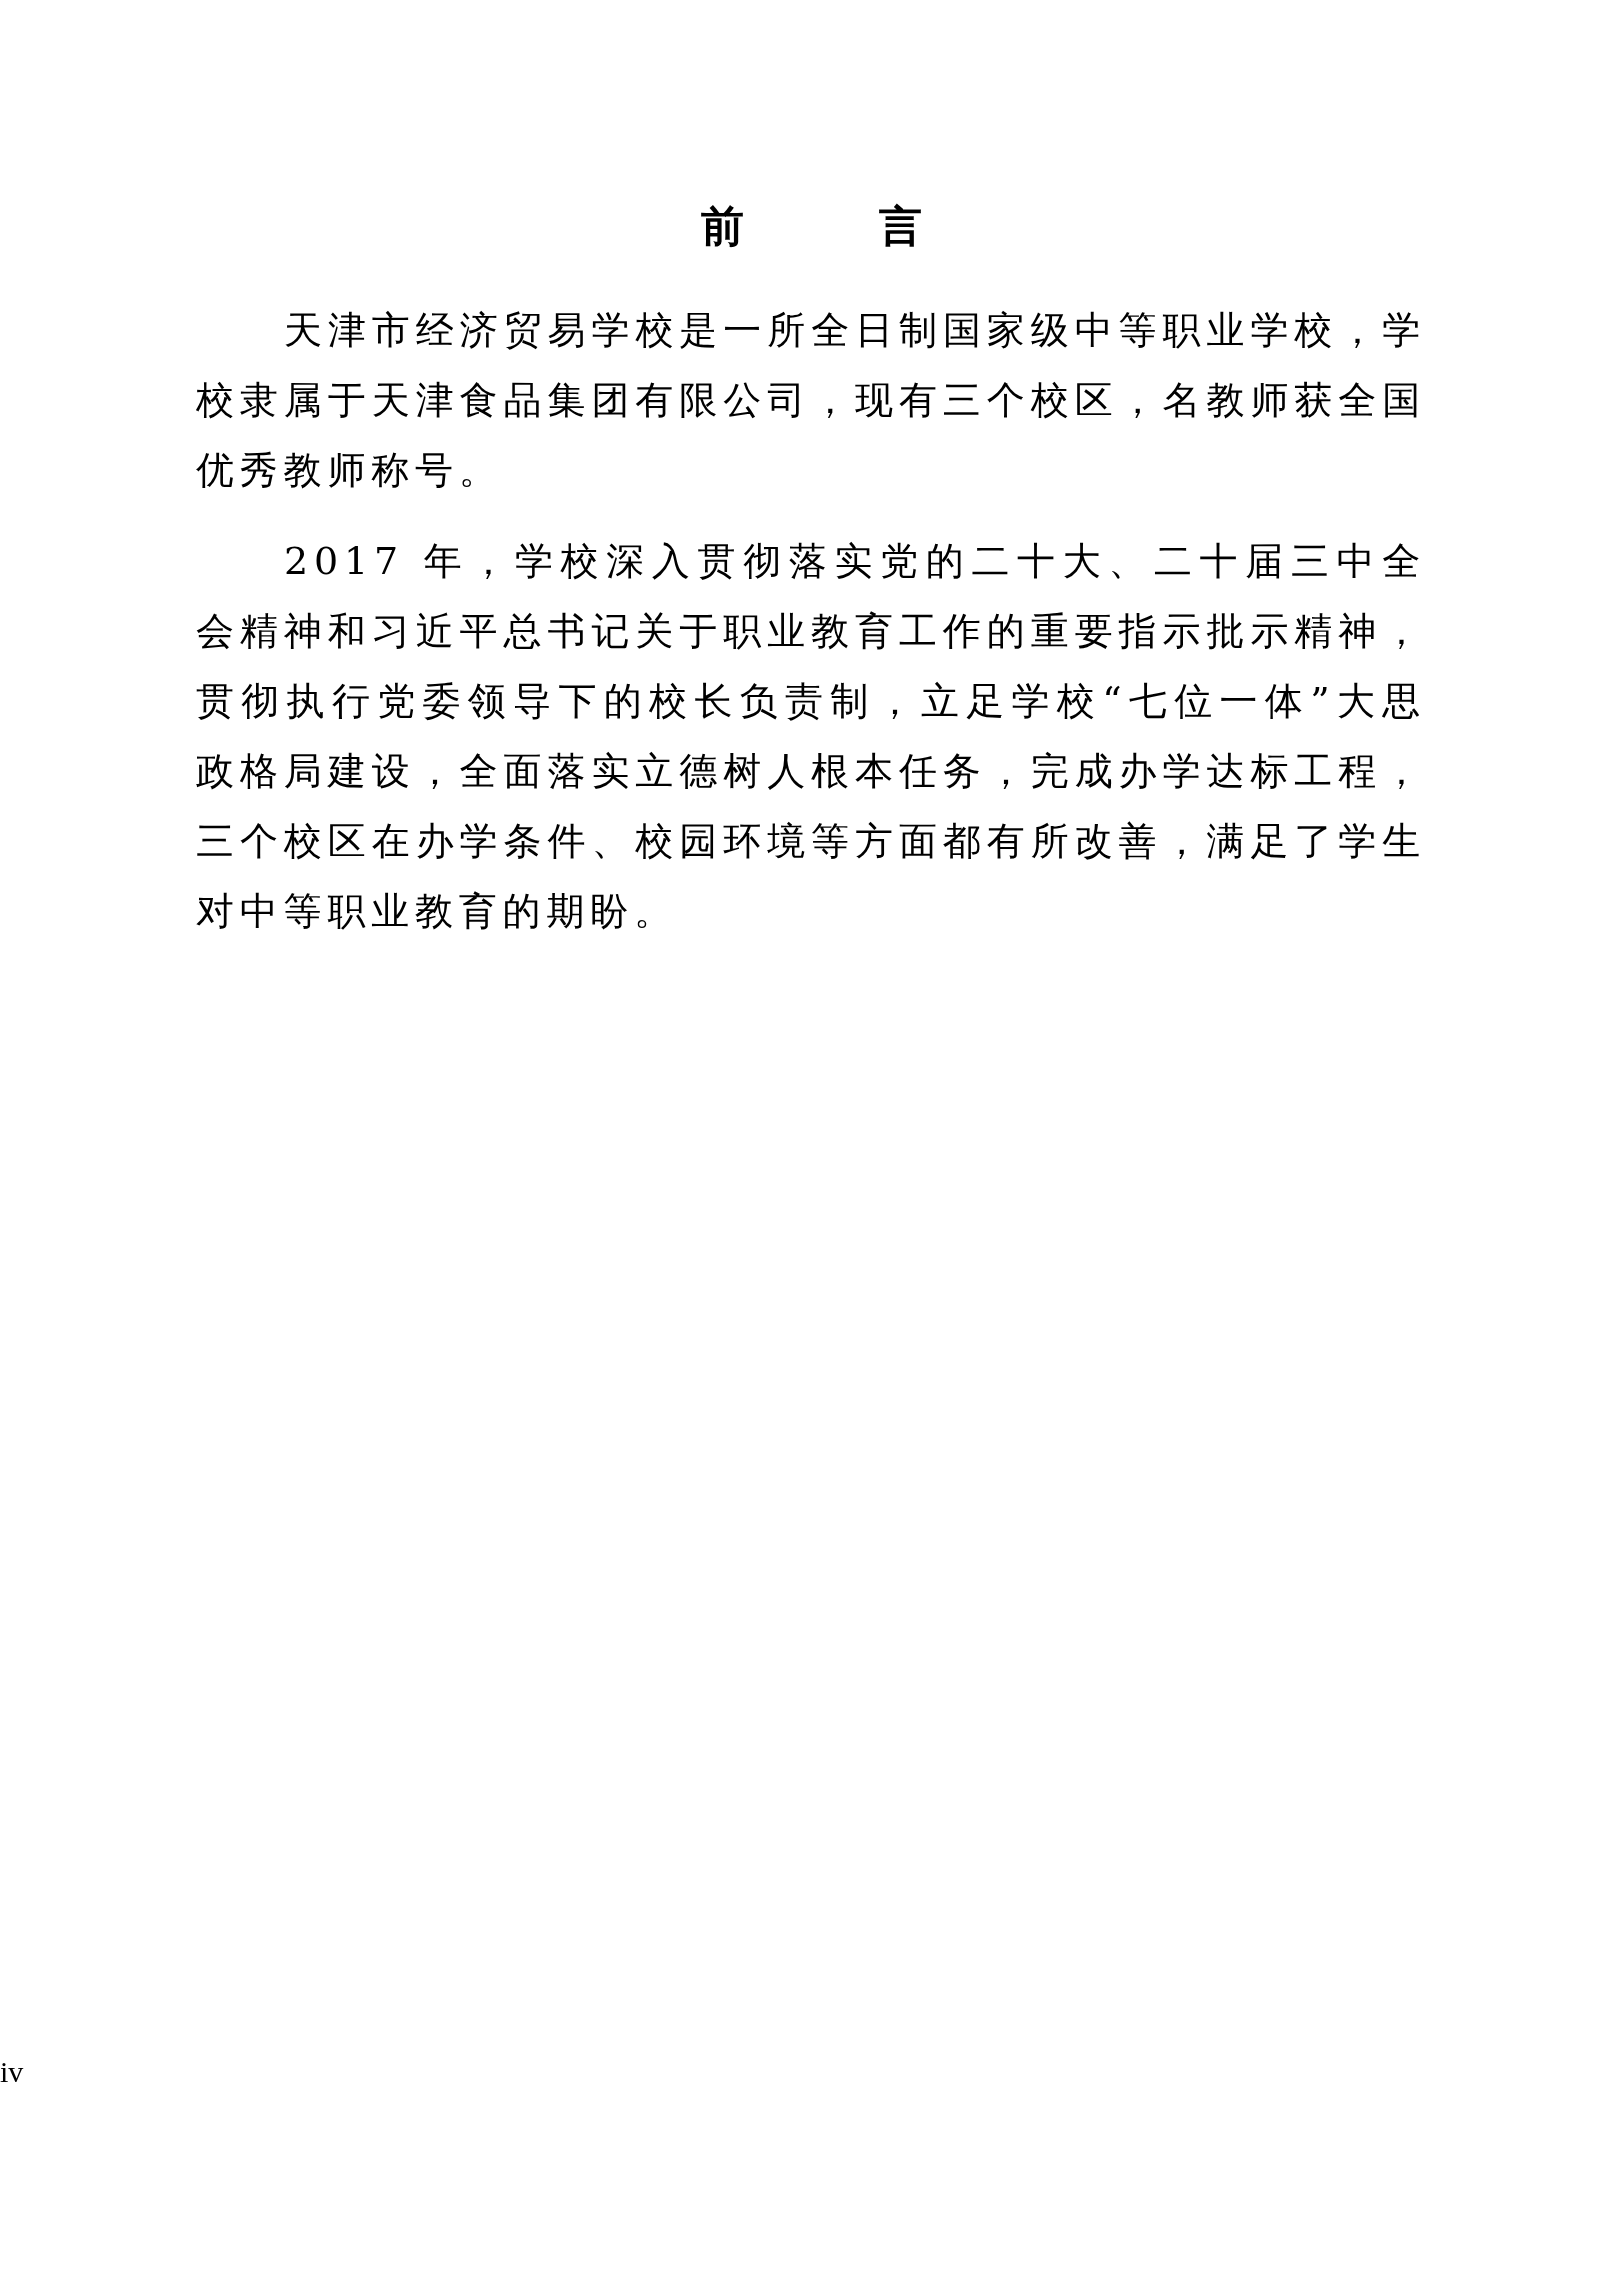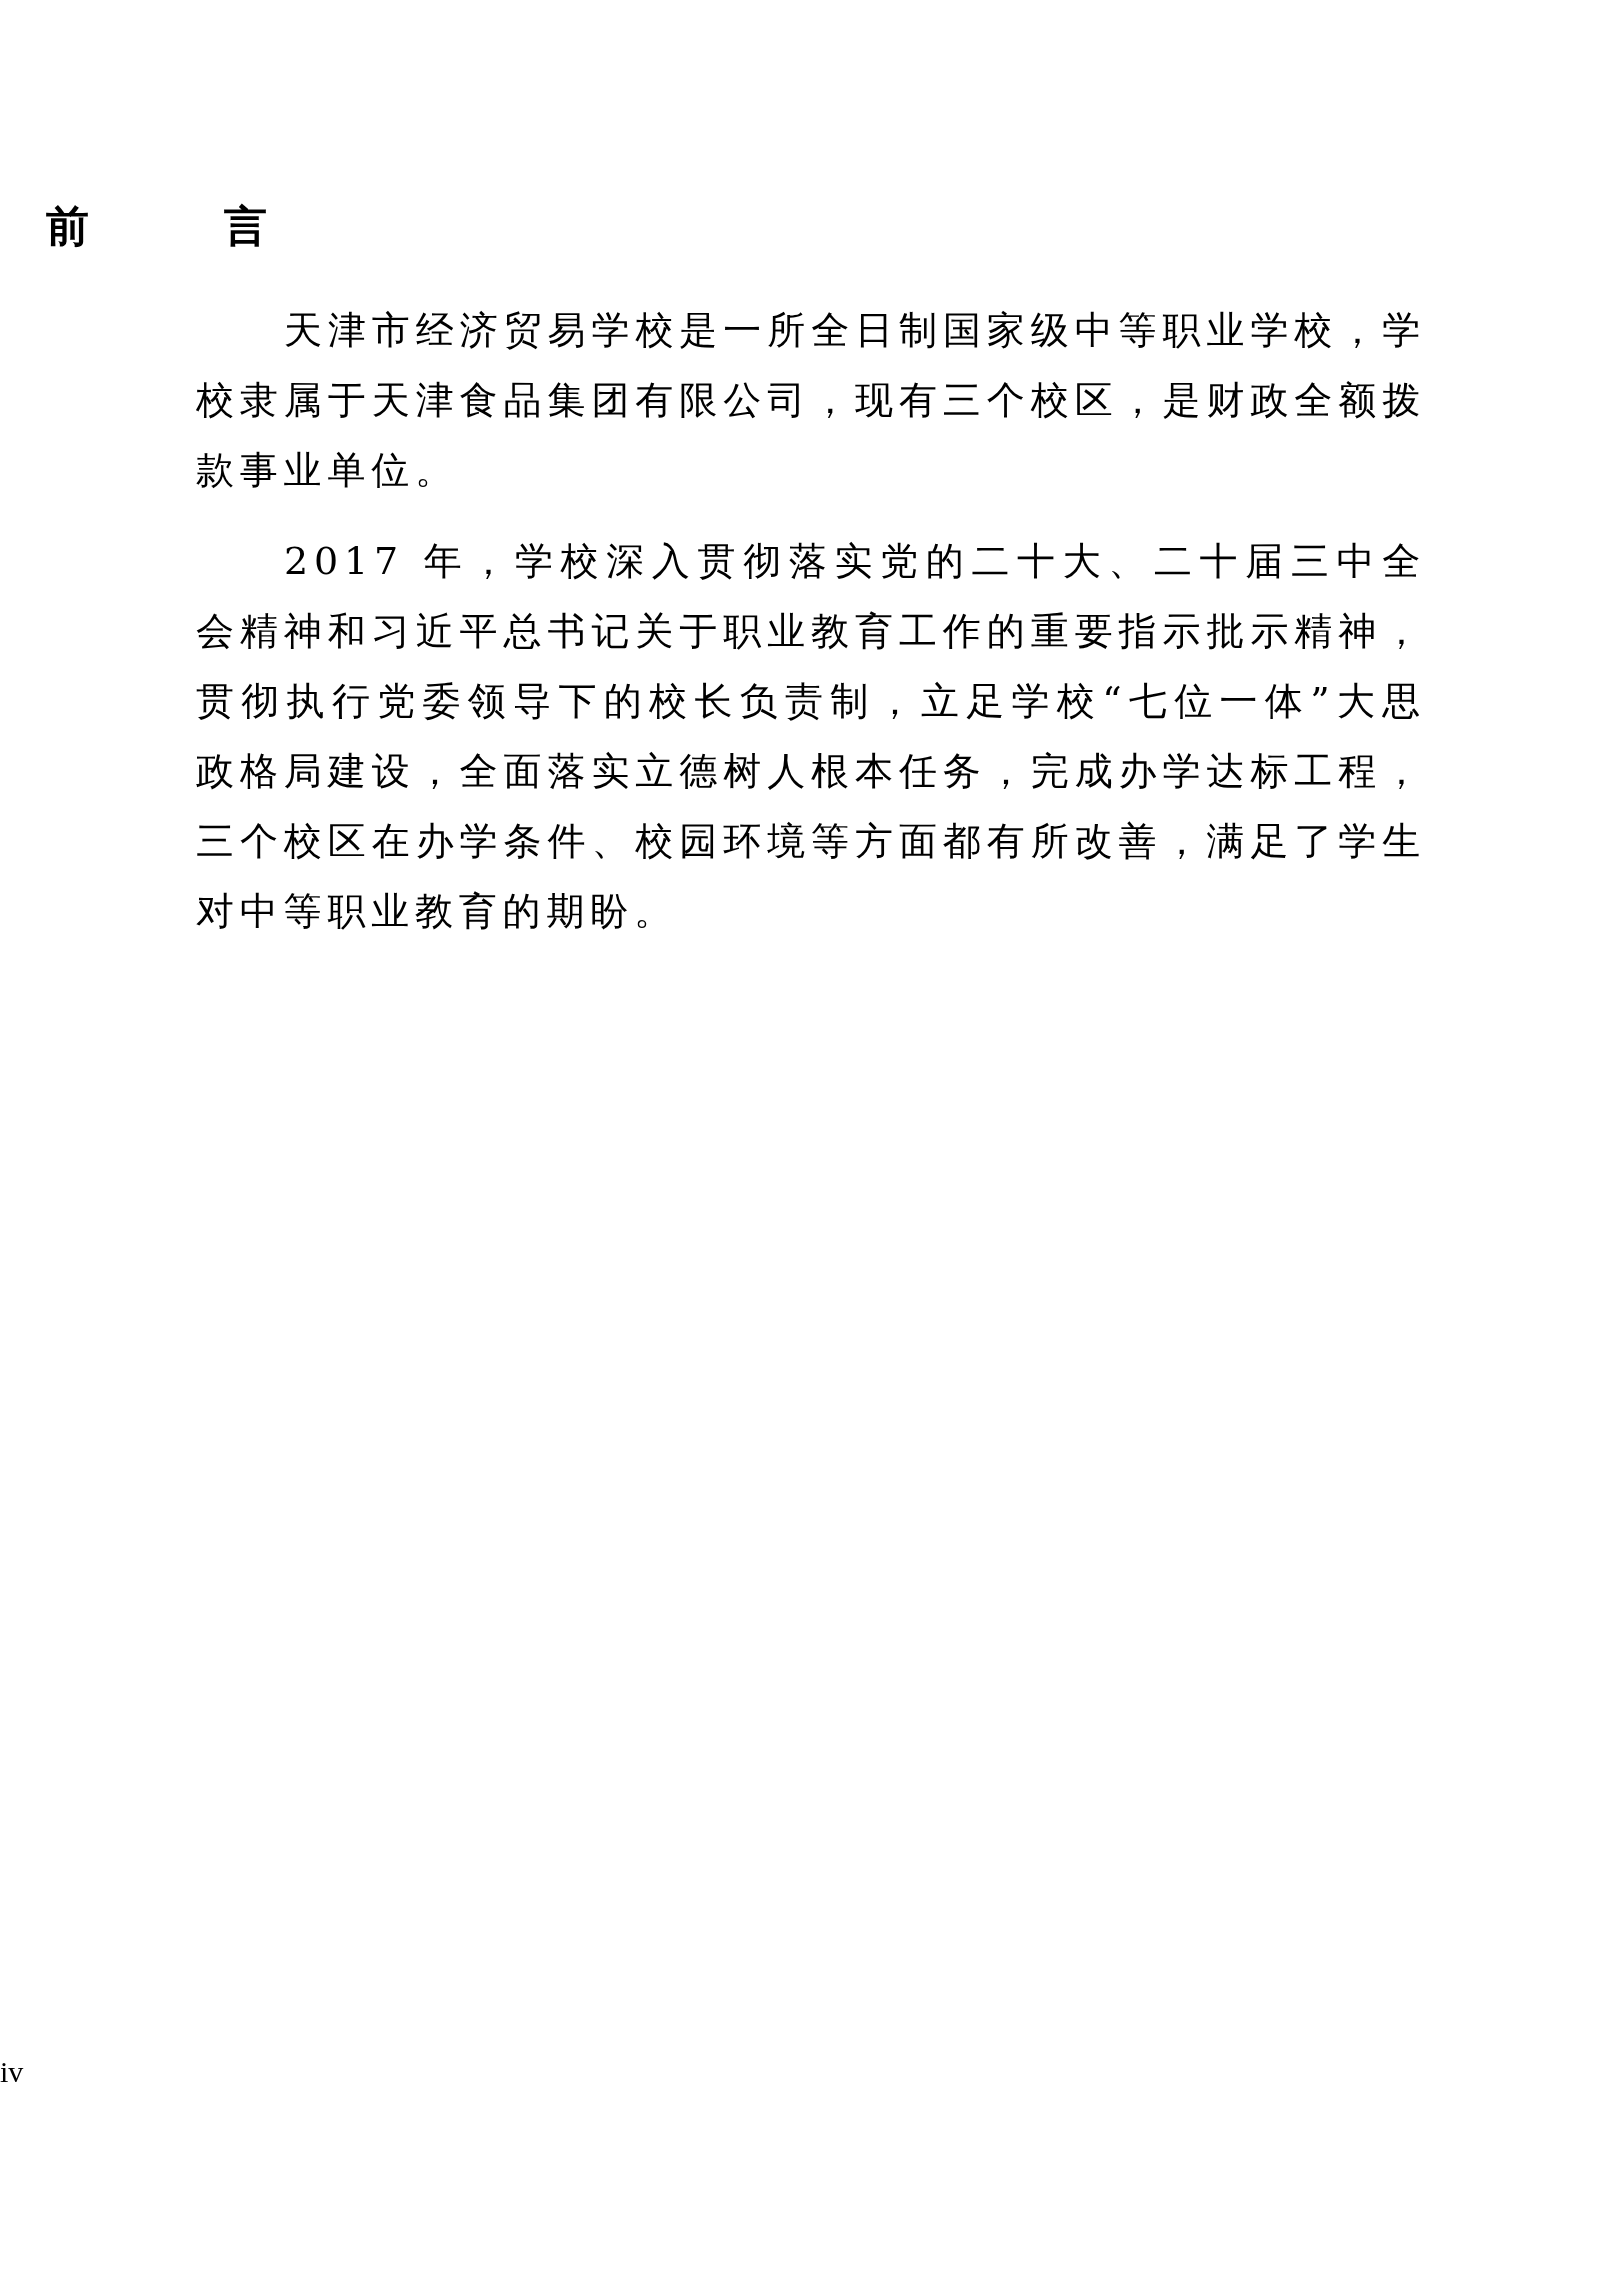--- a/index.html
+++ b/index.html
@@ -1,33 +1,33 @@
 <!DOCTYPE html>
 <html style="font-size:12px"><head>
 <meta charset="utf-8">
 <style>
   html, body { margin: 0; padding: 0; background: #ffffff; }
   body { width: 1623px; height: 2295px; position: relative; overflow: hidden;
          font-family: "DejaVu Serif", "Liberation Serif", serif; color: #000; }
   .page { position: absolute; left: 0; top: 0; width: 1623px; height: 2295px; background: #fff; }
-  .title { position: absolute; top: 196px; left: 0; width: 1623px; 
+  .title { position: absolute; top: 196px; left: 0; width: 1623px; text-align: center;
            font-size: 43px; font-weight: bold; letter-spacing: 46px; line-height: 61px;
            padding-left: 46px; box-sizing: border-box; }
   .body { position: absolute; left: 196px; top: 295px; width: 1230px; }
   .para { margin: 0 0 21px 0; font-size: 38px; line-height: 70px; letter-spacing: 5.8px;
           text-align: justify; text-indent: 88px; word-break: break-all; }
   .page-number { position: absolute; top: 2055px; left: 0; width: 1623px; 
                  font-family: "Liberation Serif", serif; font-size: 30px; line-height: 33px; }
 </style>
 </head>
 <body>
 
 <div class="page">
   <div class="title">前　言</div>
 
   <div class="body">
-    <p class="para">天津市经济贸易学校是一所全日制国家级中等职业学校，学校隶属于天津食品集团有限公司，现有三个校区，是财政全额拨款事业单位。</p>
+    <p class="para">天津市经济贸易学校是一所全日制国家级中等职业学校，学校隶属于天津食品集团有限公司，现有三个校区，名教师获全国优秀教师称号。</p>
     <p class="para">2017 年，学校深入贯彻落实党的二十大、二十届三中全会精神和习近平总书记关于职业教育工作的重要指示批示精神，贯彻执行党委领导下的校长负责制，立足学校“七位一体”大思政格局建设，全面落实立德树人根本任务，完成办学达标工程，三个校区在办学条件、校园环境等方面都有所改善，满足了学生对中等职业教育的期盼。</p>
   </div>
 
   <div class="page-number">iv</div>
 </div>
 
 
 </body></html>

